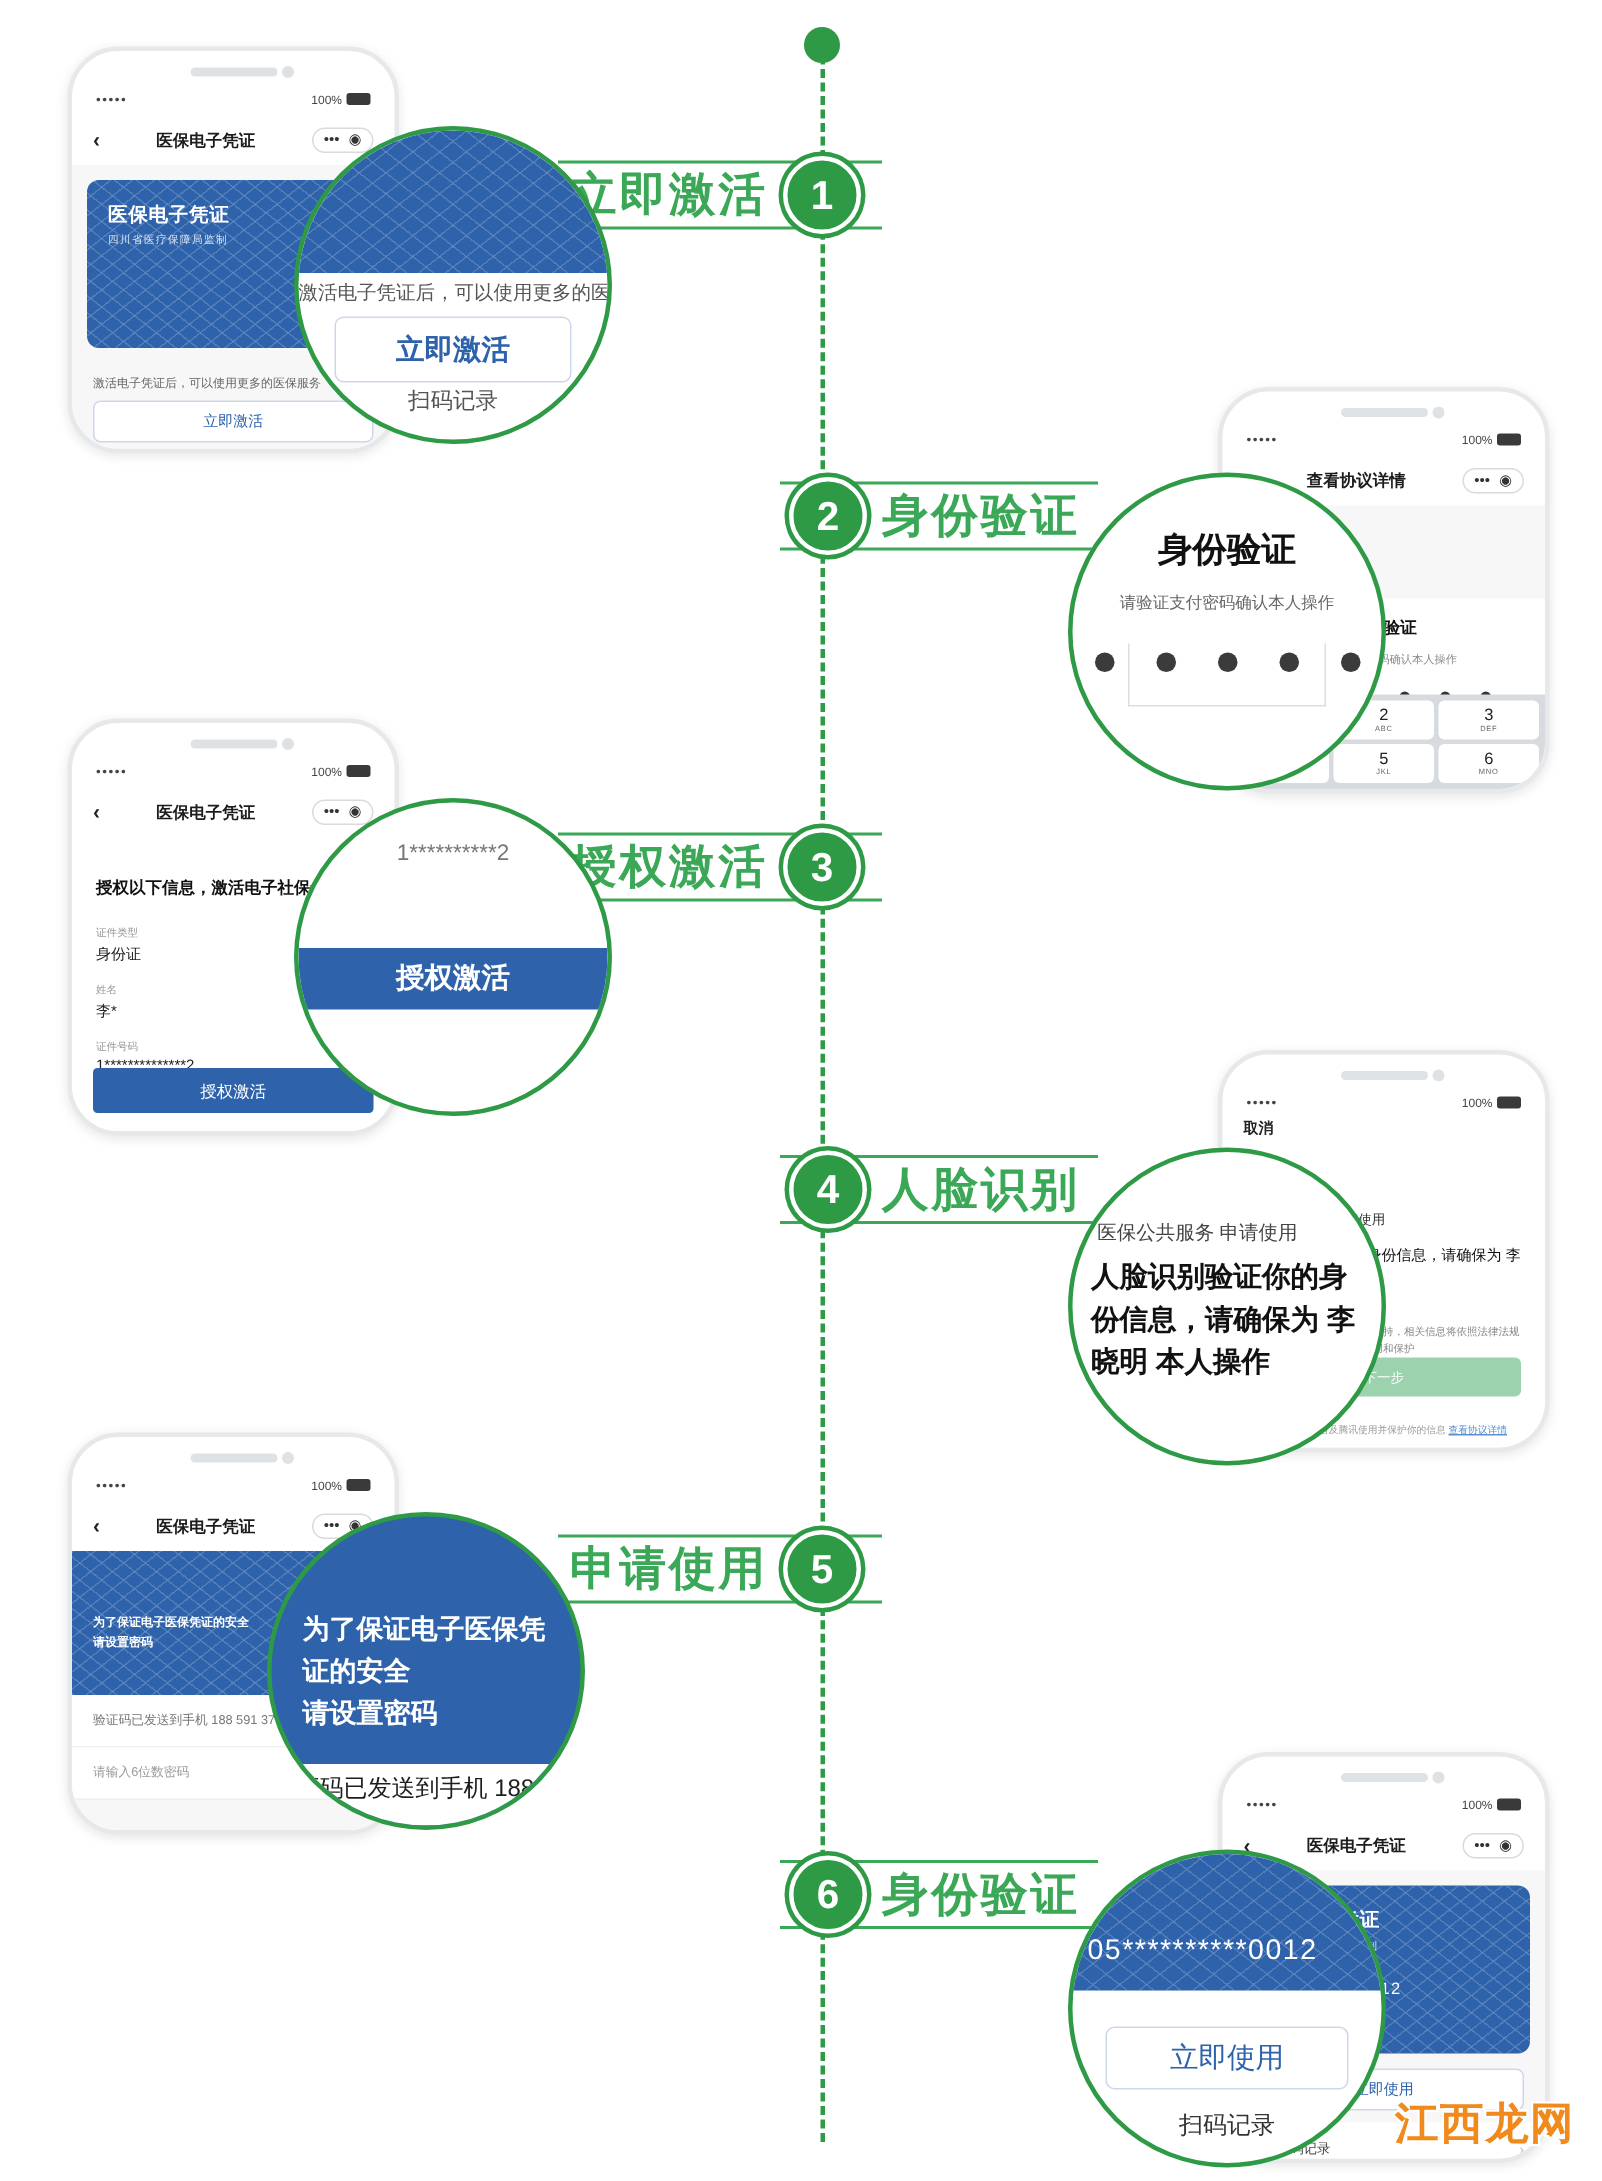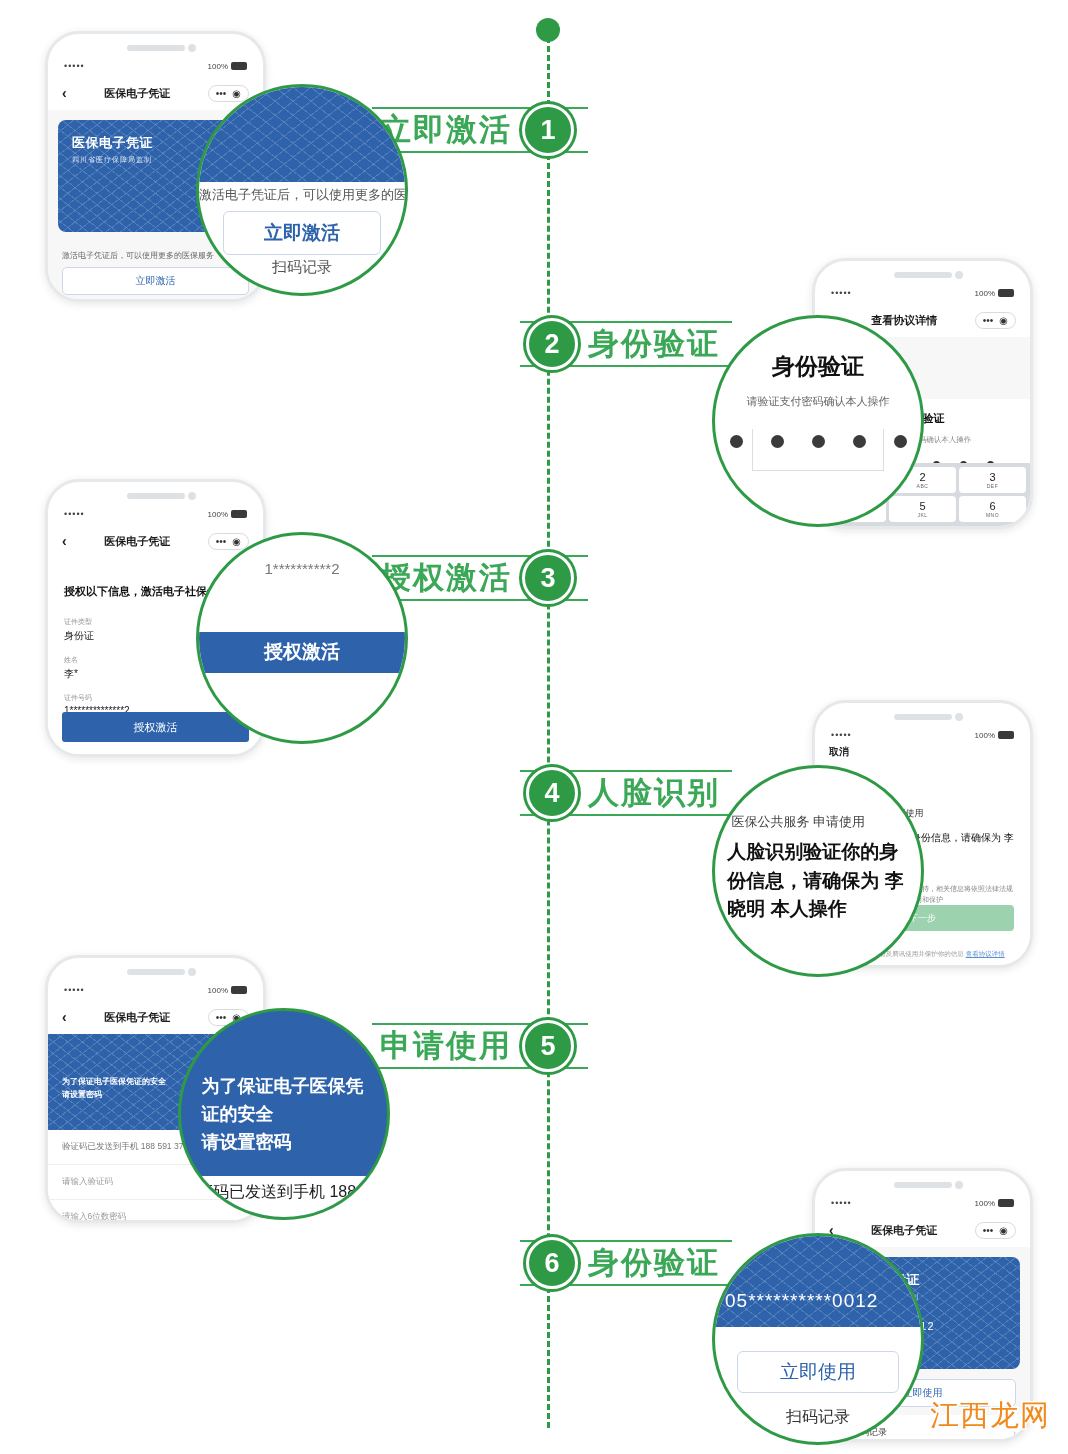--- a/index.html
+++ b/index.html
@@ -152,21 +152,21 @@
   .l6-strip{position:absolute;left:0;right:0;top:0;height:44%;background:#2e63ab;overflow:hidden;}
   .l6-strip .mesh{position:absolute;inset:0;opacity:.30;
         background-image:repeating-linear-gradient(38deg,rgba(255,255,255,.55) 0 1px,transparent 1px 11px),
                          repeating-linear-gradient(-38deg,rgba(255,255,255,.55) 0 1px,transparent 1px 11px);}
   .l6-num{position:absolute;left:10px;top:26%;color:#fff;font-size:19px;letter-spacing:1px;}
   .l6-btn{position:absolute;left:22px;right:22px;top:56%;height:40px;border:1px solid #cdd7ea;
         border-radius:6px;background:#fff;display:flex;align-items:center;justify-content:center;
         color:#2e63ab;font-size:19px;}
   .l6-foot{position:absolute;left:0;right:0;bottom:14px;text-align:center;font-size:16px;color:#333;}
 
-  .watermark{position:absolute;right:18px;bottom:18px;font-size:29px;font-weight:normal;
+  .watermark{position:absolute;right:18px;bottom:18px;font-size:29px;font-weight:bold;
         color:#f08a1d;-webkit-text-stroke:3px #ffffff;paint-order:stroke fill;
         letter-spacing:1px;z-index:9;}
 </style>
 </head>
 <body>
 
 <div id="page">
 
   <div class="tl-dot"></div>
   <div class="tl-line"></div>
@@ -404,21 +404,20 @@
       <div class="bluecard" style="margin:0;border-radius:0;height:96px;">
         <div class="mesh"></div>
         <div class="ct" style="padding-top:42px;">
           <div style="font-size:8px;font-weight:bold;line-height:1.6;filter:blur(.4px);">
             <span>为了保证电子医保凭证的安全</span><br>
             <span>请设置密码</span>
           </div>
         </div>
       </div>
       <div class="inputrow sent">验证码已发送到手机 188 591 3796</div>
-      <div class="inputrow">请输入验证码</div>
       <div class="inputrow">请输入6位数密码</div>
 
     </div>
   </div>
 
   <div class="lens l5" style="left:178px;top:1008px;width:206px;height:206px;">
     <div class="inner">
       <div class="l5-txt">
         <span>为了保证电子医保凭证的安全</span><br>
         <span>请设置密码</span>

